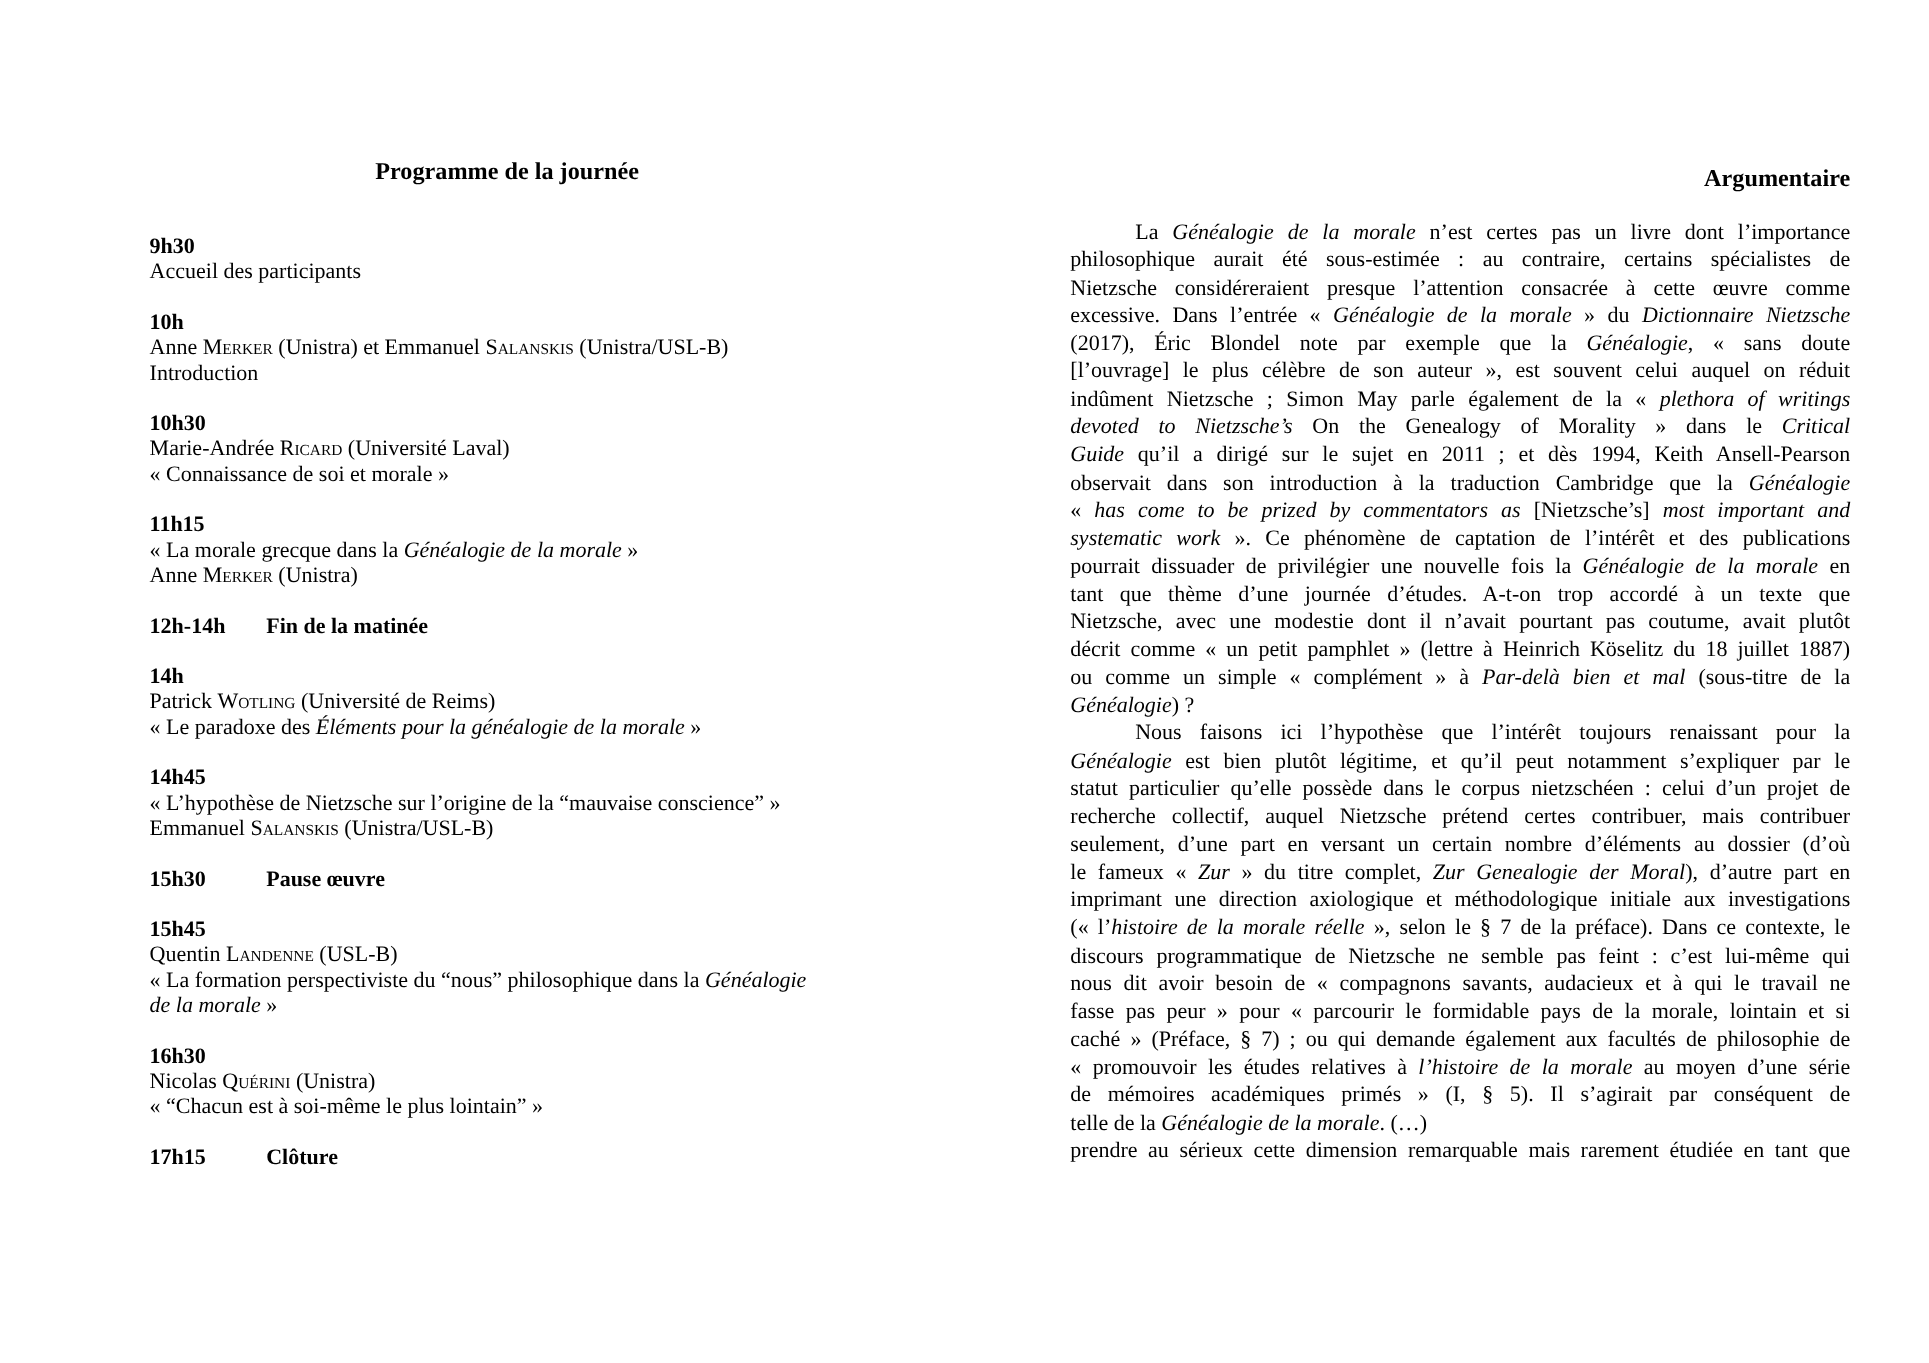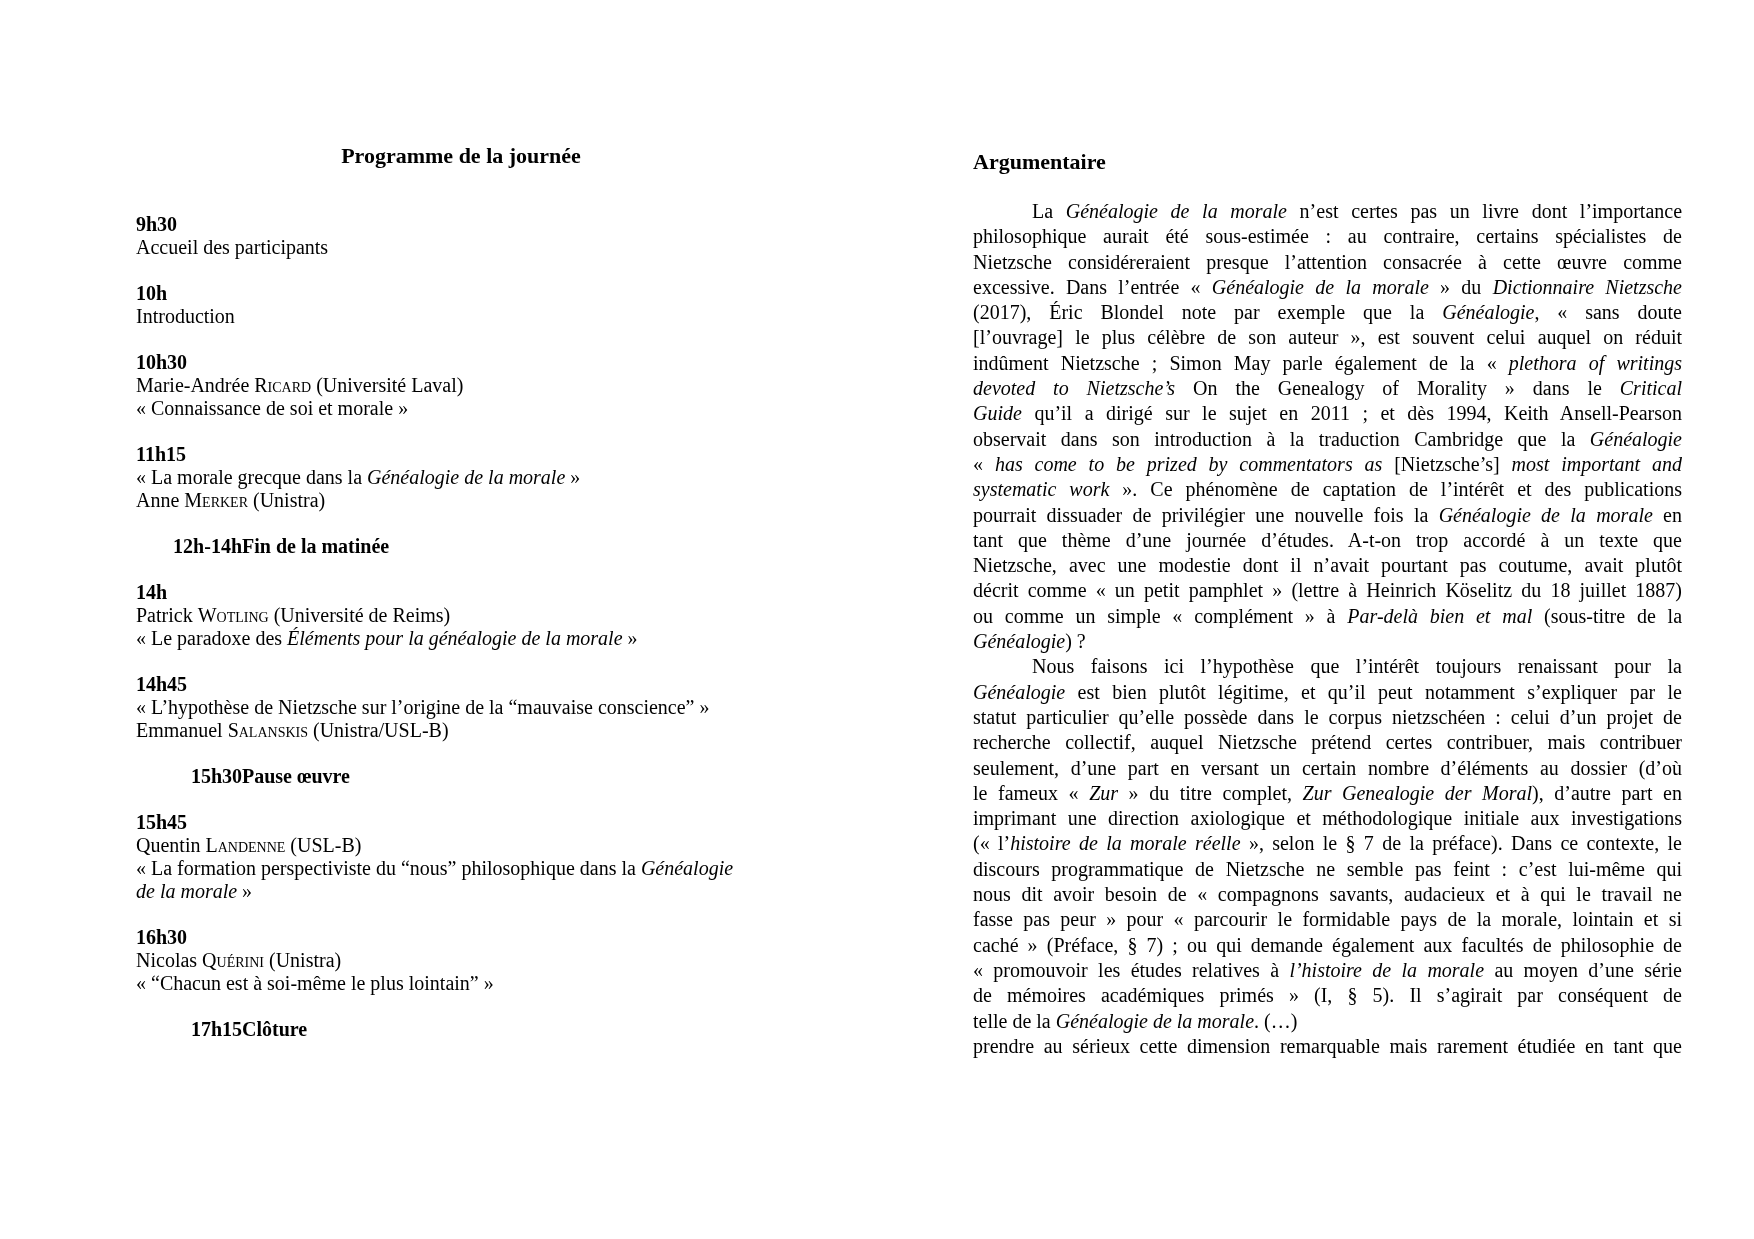--- a/index.html
+++ b/index.html
@@ -55,21 +55,20 @@
       display: block;
     }
     .prog-inline {
       font-weight: bold;
       display: block;
       white-space: nowrap;
     }
     .prog-inline .prog-time-inline {
       display: inline-block;
       width: 106px;
-      text-align: right;
     }
     .prog-line {
       display: block;
     }
     .sc {
       font-variant: small-caps;
     }
     .it {
       font-style: italic;
     }
@@ -77,21 +76,21 @@
     
     #argumentaire {
       left: 973px;
       width: 709px;
     }
     #argumentaire .col-title {
       position: absolute;
       top: 149px;
       left: 0;
       width: 709px;
-      text-align: left;
+      text-align: right;
       font-weight: bold;
       font-size: 22px;
       line-height: 26px;
       margin: 0;
     }
     .arg-body {
       position: absolute;
       top: 199px;
       left: 0;
       width: 709px;
@@ -118,20 +117,21 @@
 
 <section class="page-col" id="programme">
   <h2 class="col-title">Programme de la journée</h2>
   <ul class="prog-list" id="prog-list">
       <li class="prog-item">
         <span class="prog-time">9h30</span>
         <span class="prog-line">Accueil des participants</span>
       </li>
       <li class="prog-item">
         <span class="prog-time">10h</span>
+        <span class="prog-line">Anne <span class="sc">Merker</span> (Unistra) et Emmanuel <span class="sc">Salanskis</span> (Unistra/USL-B)</span>
         <span class="prog-line">Introduction</span>
       </li>
       <li class="prog-item">
         <span class="prog-time">10h30</span>
         <span class="prog-line">Marie-Andrée <span class="sc">Ricard</span> (Université Laval)</span>
         <span class="prog-line">« Connaissance de soi et morale »</span>
       </li>
       <li class="prog-item">
         <span class="prog-time">11h15</span>
         <span class="prog-line">« La morale grecque dans la <span class="it">Généalogie de la morale</span> »</span>

